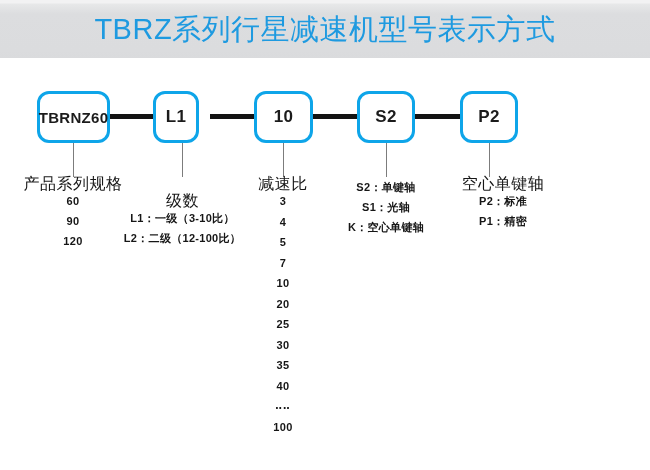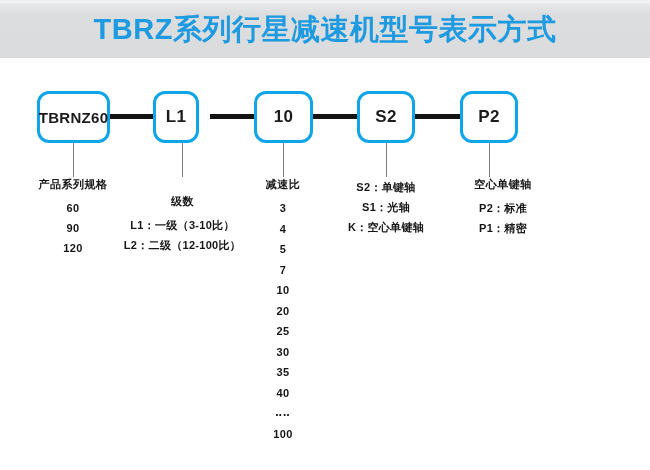--- a/index.html
+++ b/index.html
@@ -29,21 +29,21 @@
     border-bottom: 1px solid #ffffff;
     box-sizing: border-box;
   }
   .banner-title {
     position: absolute;
     left: 0;
     top: 11px;
     width: 650px;
     text-align: center;
     font-size: 29px;
-    font-weight: bold;
+    font-weight: normal;
     color: #1e9ae0;
     letter-spacing: 0.5px;
     line-height: 36px;
     white-space: nowrap;
   }
 
   
   .canvas {
     position: absolute;
     left: 0;
@@ -91,26 +91,25 @@
     z-index: 1;
   }
 
   
   .label-col {
     position: absolute;
     text-align: center;
     z-index: 2;
   }
   .col-header {
-    font-size: 11px;
-    font-weight: bold;
+    font-size: 16px;
+    font-weight: normal;
     color: #161616;
     white-space: nowrap;
     line-height: 14px;
-    margin-bottom: 7px;
     letter-spacing: 0.5px;
   }
   .col-item {
     font-size: 11px;
     font-weight: bold;
     color: #161616;
     white-space: nowrap;
     line-height: 20px;
     letter-spacing: 0.3px;
   }

